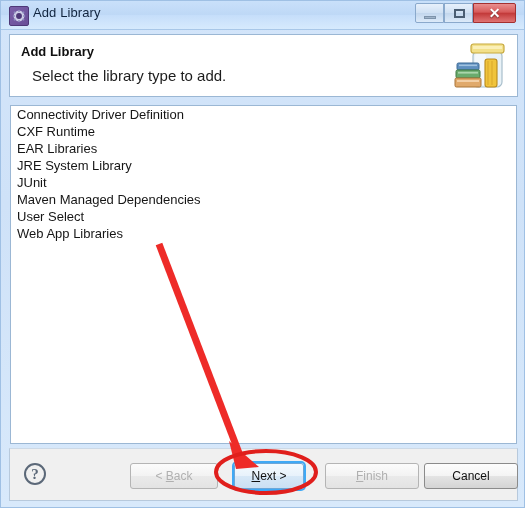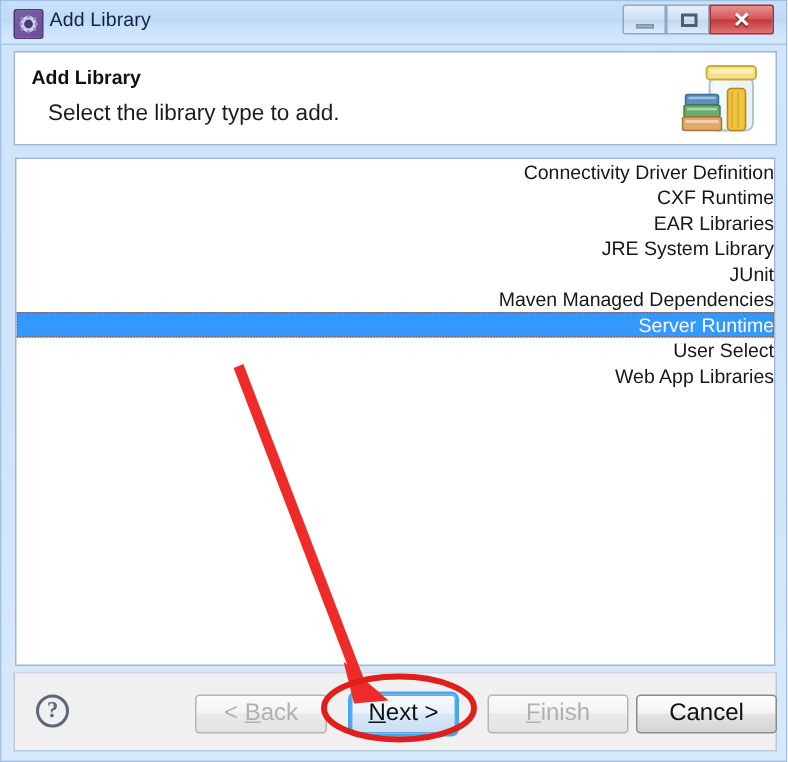--- a/index.html
+++ b/index.html
@@ -130,21 +130,20 @@
     overflow: hidden;
   }
   .list-item {
     height: 17px;
     line-height: 17px;
     padding-left: 6px;
     font-size: 13px;
     color: #161616;
     white-space: nowrap;
     cursor: default;
-    text-align: right;
   }
   .list-item.selected {
     background: #3399ff;
     color: #ffffff;
     outline: 1px dotted #c05028;
     outline-offset: -1px;
   }
 
   
   #buttonbar {
@@ -168,21 +167,21 @@
     font-weight: bold;
     text-align: center;
     line-height: 18px;
     font-family: "Liberation Serif", serif;
   }
   .dlg-btn {
     position: absolute;
     top: 14px;
     height: 26px;
     box-sizing: border-box;
-    font-size: 16px;
+    font-size: 12px;
     text-align: center;
     line-height: 24px;
     border: 1px solid #b4b4b4;
     border-radius: 3px;
     background: linear-gradient(to bottom,#fbfbfb 0%,#f3f3f3 48%,#eaeaea 50%,#e3e3e3 100%);
     color: #b0b0b0;
     cursor: default;
     white-space: nowrap;
   }
   .dlg-btn.enabled {
@@ -272,21 +271,20 @@
     </div>
   </div>
 
   <div id="listbox">
     <div class="list-item">Connectivity Driver Definition</div>
     <div class="list-item">CXF Runtime</div>
     <div class="list-item">EAR Libraries</div>
     <div class="list-item">JRE System Library</div>
     <div class="list-item">JUnit</div>
     <div class="list-item">Maven Managed Dependencies</div>
-    <div class="list-item selected">Server Runtime</div>
     <div class="list-item">User Select</div>
     <div class="list-item">Web App Libraries</div>
   </div>
 
   <div id="buttonbar">
     <div id="help-icon">?</div>
 
     <div class="dlg-btn" id="btn-back">
       &lt; <u>B</u>ack
     </div>

